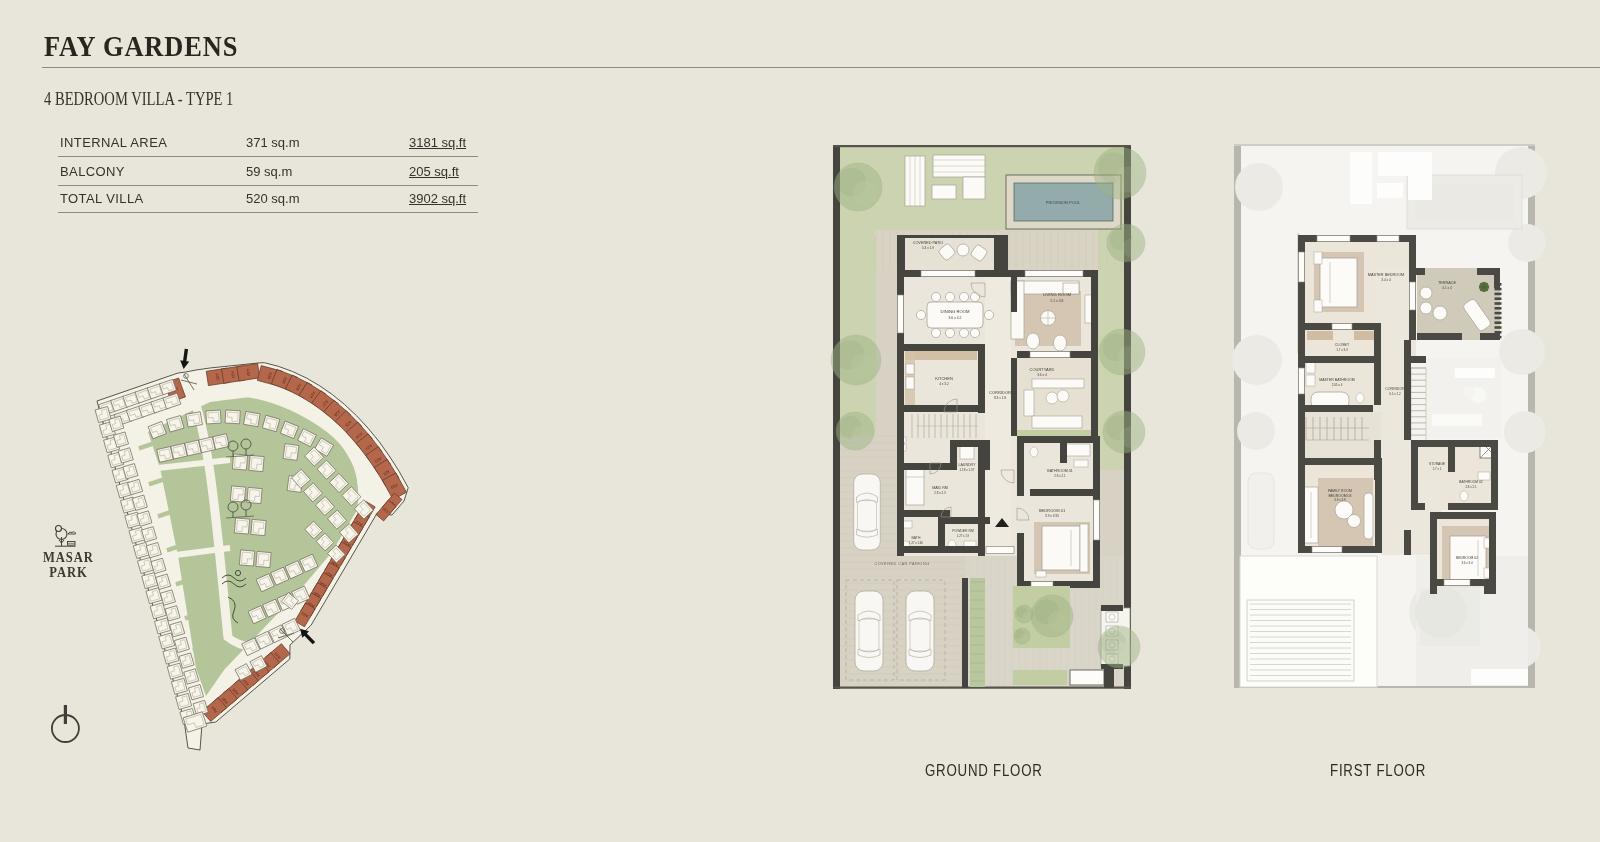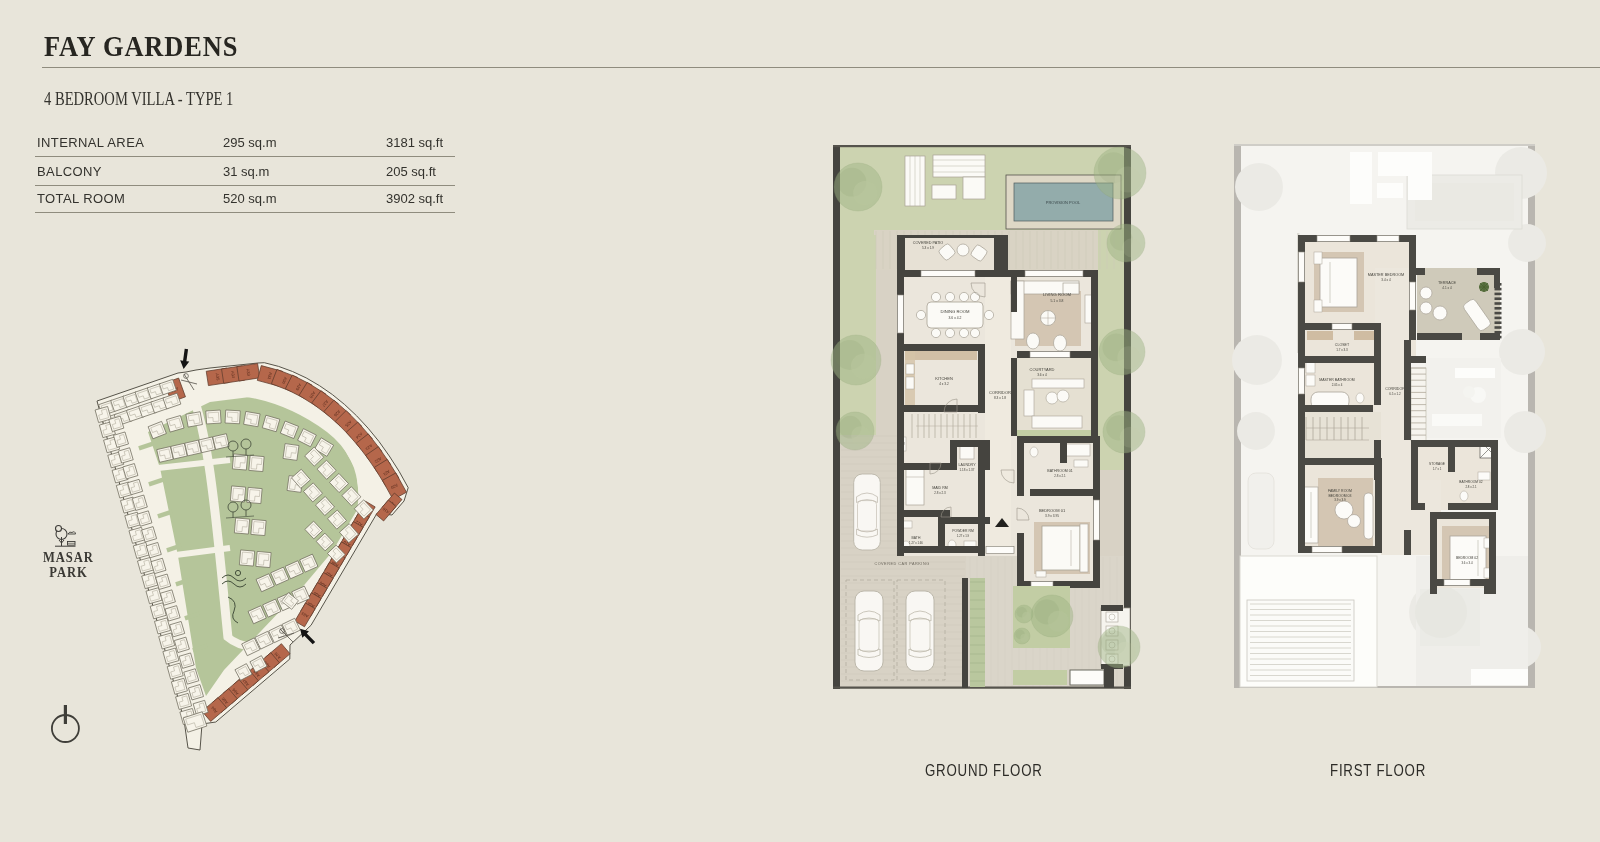--- a/index.html
+++ b/index.html
@@ -1,41 +1,41 @@
 <!DOCTYPE html>
 <html><head><meta charset="utf-8"><style>
 html,body{margin:0;padding:0;}
 body{width:1600px;height:842px;background:#e8e5da;font-family:"Liberation Sans",sans-serif;position:relative;overflow:hidden;color:#2f2e29;}
 .abs{position:absolute;}
 #brand{left:44px;top:29px;font-family:"Liberation Serif",serif;font-weight:700;font-size:30px;letter-spacing:1px;color:#272621;transform:scaleX(.88);transform-origin:left top;}
 #rule{left:42px;top:67px;width:1558px;height:1px;background:#8f8c7e;}
 #subtitle{left:44px;top:89px;font-family:"Liberation Serif",serif;font-size:18px;letter-spacing:0px;color:#33322d;transform:scaleX(.81);transform-origin:left top;}
-.trow{left:35px;width:420px;height:28px;border-bottom:1px solid #8f8c7e;font-size:13px;color:#33322d;}
+.trow{left:58px;width:420px;height:28px;border-bottom:1px solid #8f8c7e;font-size:13px;color:#33322d;}
 .trow span{position:absolute;bottom:6px;}
 .c1{left:2px;letter-spacing:0.4px;}
 .c2{left:188px;}
-.c3{left:351px;}
+.c3{left:351px;text-decoration:underline;}
 .flabel{font-size:17px;letter-spacing:1px;color:#2c2b27;transform:scaleX(.78);transform-origin:left top;}
 #masar{left:36px;top:551px;width:72px;font-family:"Liberation Serif",serif;font-weight:700;font-size:14px;letter-spacing:1px;color:#3b3a35;line-height:14.5px;text-align:center;transform:scaleX(.9);transform-origin:left top;}
 </style></head><body>
 <div class="abs" id="brand">FAY GARDENS</div>
 <div class="abs" id="rule"></div>
 <div class="abs" id="subtitle">4 BEDROOM VILLA - TYPE 1</div>
 <div class="abs trow" style="top:128px;">
     <span class="c1">INTERNAL AREA</span>
-    <span class="c2">295 sq.m</span>
+    <span class="c2">371 sq.m</span>
     <span class="c3">3181 sq.ft</span>
   </div>
 <div class="abs trow" style="top:157px;">
     <span class="c1">BALCONY</span>
-    <span class="c2">31 sq.m</span>
+    <span class="c2">59 sq.m</span>
     <span class="c3">205 sq.ft</span>
   </div>
 <div class="abs trow" style="top:184px;">
-    <span class="c1">TOTAL ROOM</span>
+    <span class="c1">TOTAL VILLA</span>
     <span class="c2">520 sq.m</span>
     <span class="c3">3902 sq.ft</span>
   </div>
 <div class="abs" id="masar">MASAR<br>PARK</div>
 <div class="abs flabel" style="left:925px;top:761px;">GROUND FLOOR</div>
 <div class="abs flabel" style="left:1330px;top:761px;">FIRST FLOOR</div>
 <svg class="abs" style="left:0;top:0" width="1600" height="842" viewBox="0 0 1600 842">
 
 <g id="sitemap" font-family="Liberation Sans">
       <path d="M97.0,401.0 L178.0,373.0 L186.0,372.0 L196.0,370.0 L210.0,368.0 L258.0,363.0 L264.3,362.7 L278.6,366.4 L292.5,371.5 L306.2,377.9 L319.4,385.6 L332.3,394.5 L344.7,404.6 L356.6,415.8 L368.1,428.2 L379.0,441.5 L389.3,456.0 L399.1,471.3 L408.2,487.7 L404.0,501.0 L392.0,515.0 L377.0,513.3 L311.0,625.3 L290.0,645.0 L289.8,659.0 L215.8,722.0 L202.0,724.0 L200.0,750.0 L188.0,748.0 L184.0,720.0 Z" fill="#f4f1e6" stroke="#57544a" stroke-width="1" stroke-linejoin="round"></path>

